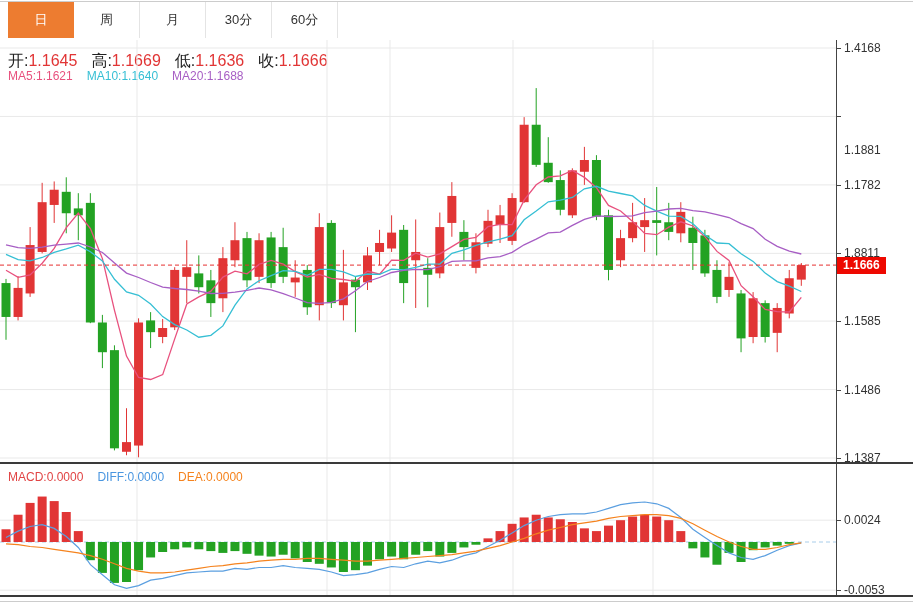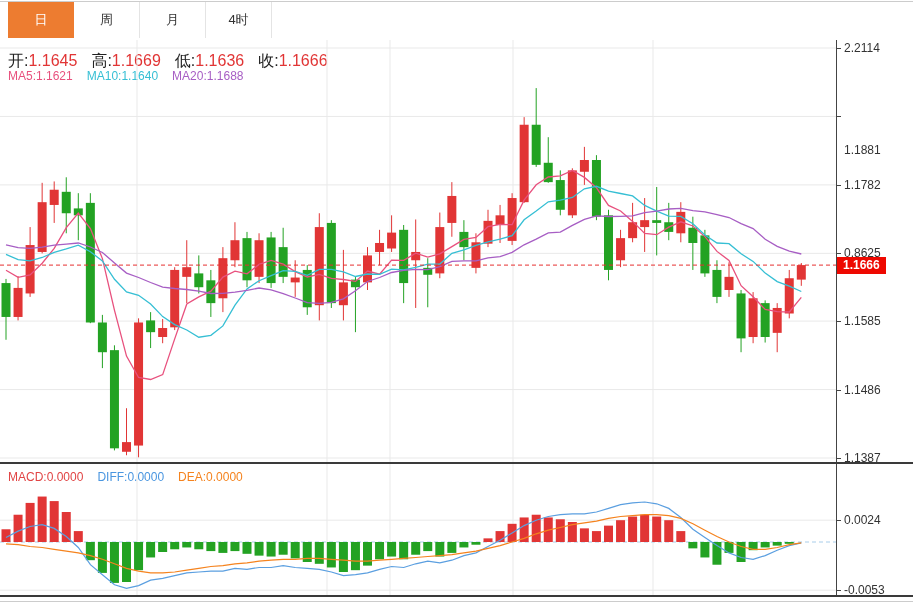--- a/index.html
+++ b/index.html
@@ -29,21 +29,22 @@
 </style>
 </head>
 <body>
 
 <div id="root">
   <div id="topline"></div>
   <div id="tabbar">
       <div class="tab active">日</div>
       <div class="tab">周</div>
       <div class="tab">月</div>
-      <div class="tab">4时</div>
+      <div class="tab">30分</div>
+      <div class="tab">60分</div>
     </div>
 
   <div id="legend-ohlc"><span class="lg-item"><span class="lg-label" style="color: rgb(34, 34, 34);">开:</span><span style="color: rgb(225, 53, 53);">1.1645</span></span><span class="lg-item"><span class="lg-label" style="color: rgb(34, 34, 34);">高:</span><span style="color: rgb(225, 53, 53);">1.1669</span></span><span class="lg-item"><span class="lg-label" style="color: rgb(34, 34, 34);">低:</span><span style="color: rgb(225, 53, 53);">1.1636</span></span><span class="lg-item"><span class="lg-label" style="color: rgb(34, 34, 34);">收:</span><span style="color: rgb(225, 53, 53);">1.1666</span></span></div>
   <div id="legend-ma"><span class="lg-item"><span class="lg-label" style="color: rgb(232, 81, 126);">MA5:</span><span style="color: rgb(232, 81, 126);">1.1621</span></span><span class="lg-item"><span class="lg-label" style="color: rgb(54, 191, 212);">MA10:</span><span style="color: rgb(54, 191, 212);">1.1640</span></span><span class="lg-item"><span class="lg-label" style="color: rgb(167, 94, 196);">MA20:</span><span style="color: rgb(167, 94, 196);">1.1688</span></span></div>
 
   <svg id="main-svg" width="836" height="422">
       <line x1="0" y1="8" x2="836" y2="8" stroke="#e9e9e9" stroke-width="1"></line>
       <line x1="0" y1="76.44856661045556" x2="836" y2="76.44856661045556" stroke="#e9e9e9" stroke-width="1"></line>
       <line x1="0" y1="144.89713322091112" x2="836" y2="144.89713322091112" stroke="#e9e9e9" stroke-width="1"></line>
       <line x1="0" y1="213.34569983136666" x2="836" y2="213.34569983136666" stroke="#e9e9e9" stroke-width="1"></line>
@@ -190,27 +191,27 @@
       <line x1="801.3000000000001" y1="223.02529510961182" x2="801.3000000000001" y2="245.84148397976418" stroke="#e13535" stroke-width="1"></line>
       <rect x="796.8000000000001" y="225.09949409780722" width="9" height="14.51939291736926" fill="#e13535"></rect>
       <path d="M6.0,230.2 L18.1,237.3 L30.1,234.9 L42.2,223.2 L54.2,208.4 L66.3,187.6 L78.3,173.1 L90.4,188.6 L102.4,218.6 L114.5,270.3 L126.5,316.1 L138.6,337.5 L150.6,339.5 L162.7,334.6 L174.7,298.9 L186.8,264.0 L198.8,256.9 L210.9,251.1 L222.9,237.1 L235.0,231.2 L247.0,233.8 L259.1,224.4 L271.1,220.4 L283.2,224.1 L295.2,231.6 L307.3,237.0 L319.3,234.4 L331.4,238.4 L343.4,239.5 L355.5,241.4 L367.5,231.0 L379.6,234.2 L391.6,220.1 L403.7,220.3 L415.7,213.2 L427.8,217.1 L439.8,213.9 L451.9,206.6 L463.9,199.4 L476.0,197.4 L488.0,186.7 L500.1,184.3 L512.1,184.7 L524.1,160.2 L536.2,144.8 L548.3,137.0 L560.3,135.9 L572.4,130.4 L584.4,137.4 L596.5,147.8 L608.5,165.4 L620.6,171.0 L632.6,181.4 L644.7,193.4 L656.7,194.7 L668.8,187.1 L680.8,181.8 L692.9,186.0 L704.9,196.6 L717.0,211.4 L729.0,220.4 L741.1,245.7 L753.1,256.8 L765.2,269.5 L777.2,271.7 L789.3,272.0 L801.3,257.3" fill="none" stroke="#e8517e" stroke-width="1.3"></path>
       <path d="M6.0,214.4 L18.1,219.7 L30.1,220.9 L42.2,217.5 L54.2,212.3 L66.3,208.9 L78.3,205.2 L90.4,211.8 L102.4,220.9 L114.5,239.3 L126.5,251.9 L138.6,255.3 L150.6,264.0 L162.7,276.6 L174.7,284.6 L186.8,290.0 L198.8,297.2 L210.9,295.3 L222.9,285.9 L235.0,265.1 L247.0,248.9 L259.1,240.7 L271.1,235.7 L283.2,230.6 L295.2,231.4 L307.3,235.4 L319.3,229.4 L331.4,229.4 L343.4,231.8 L355.5,236.5 L367.5,234.0 L379.6,234.3 L391.6,229.2 L403.7,229.9 L415.7,227.3 L427.8,224.1 L439.8,224.1 L451.9,213.3 L463.9,209.8 L476.0,205.3 L488.0,201.9 L500.1,199.1 L512.1,195.6 L524.1,179.8 L536.2,171.1 L548.3,161.8 L560.3,160.1 L572.4,157.5 L584.4,148.8 L596.5,146.3 L608.5,151.2 L620.6,153.5 L632.6,155.9 L644.7,165.4 L656.7,171.2 L668.8,176.2 L680.8,176.4 L692.9,183.7 L704.9,195.0 L717.0,203.0 L729.0,203.7 L741.1,213.8 L753.1,221.4 L765.2,233.1 L777.2,241.6 L789.3,246.2 L801.3,251.5" fill="none" stroke="#36bfd4" stroke-width="1.3"></path>
       <path d="M6.0,204.9 L18.1,207.6 L30.1,208.4 L42.2,207.2 L54.2,205.2 L66.3,204.1 L78.3,203.0 L90.4,207.0 L102.4,212.5 L114.5,222.9 L126.5,233.1 L138.6,237.5 L150.6,242.5 L162.7,247.1 L174.7,248.5 L186.8,249.5 L198.8,251.2 L210.9,253.5 L222.9,253.4 L235.0,252.2 L247.0,250.4 L259.1,248.0 L271.1,249.9 L283.2,253.6 L295.2,258.0 L307.3,262.7 L319.3,263.3 L331.4,262.3 L343.4,258.8 L355.5,250.8 L367.5,241.5 L379.6,237.5 L391.6,232.5 L403.7,230.3 L415.7,229.4 L427.8,229.7 L439.8,226.7 L451.9,221.4 L463.9,220.8 L476.0,220.9 L488.0,217.9 L500.1,216.7 L512.1,212.4 L524.1,204.8 L536.2,199.2 L548.3,192.9 L560.3,192.1 L572.4,185.4 L584.4,179.3 L596.5,175.8 L608.5,176.5 L620.6,176.3 L632.6,175.8 L644.7,172.6 L656.7,171.2 L668.8,169.0 L680.8,168.3 L692.9,170.6 L704.9,171.9 L717.0,174.7 L729.0,177.5 L741.1,183.6 L753.1,188.6 L765.2,199.2 L777.2,206.4 L789.3,211.2 L801.3,214.0" fill="none" stroke="#a75ec4" stroke-width="1.3"></path>
       <line x1="0" y1="225.09949409780722" x2="836" y2="225.09949409780722" stroke="#e63030" stroke-width="1" stroke-dasharray="4 3"></line>
     </svg>
 
   <div id="y-axis-line"></div>
   <div id="axis-labels">
-      <div class="y-lab" style="top: 41px;">2.2114</div>
+      <div class="y-lab" style="top: 41px;">1.4168</div>
       <div class="y-tick" style="top: 48px;"></div>
       <div class="y-lab" style="top: 109.449px; margin-top: 34px;">1.1881</div>
       <div class="y-tick" style="top: 116.449px;"></div>
       <div class="y-lab" style="top: 177.897px;">1.1782</div>
       <div class="y-tick" style="top: 184.897px;"></div>
-      <div class="y-lab" style="top: 246.346px;">0.8625</div>
+      <div class="y-lab" style="top: 246.346px;">1.8811</div>
       <div class="y-tick" style="top: 253.346px;"></div>
       <div class="y-lab" style="top: 314.103px;">1.1585</div>
       <div class="y-tick" style="top: 321.103px;"></div>
       <div class="y-lab" style="top: 382.551px;">1.1486</div>
       <div class="y-tick" style="top: 389.551px;"></div>
       <div class="y-lab" style="top: 451px; text-decoration: underline;">1.1387</div>
       <div class="y-tick" style="top: 458px;"></div>
       <div class="y-lab" style="top: 513.182px;">0.0024</div>
       <div class="y-tick" style="top: 520.182px;"></div>
       <div class="y-lab" style="top: 583.182px;">-0.0053</div>

